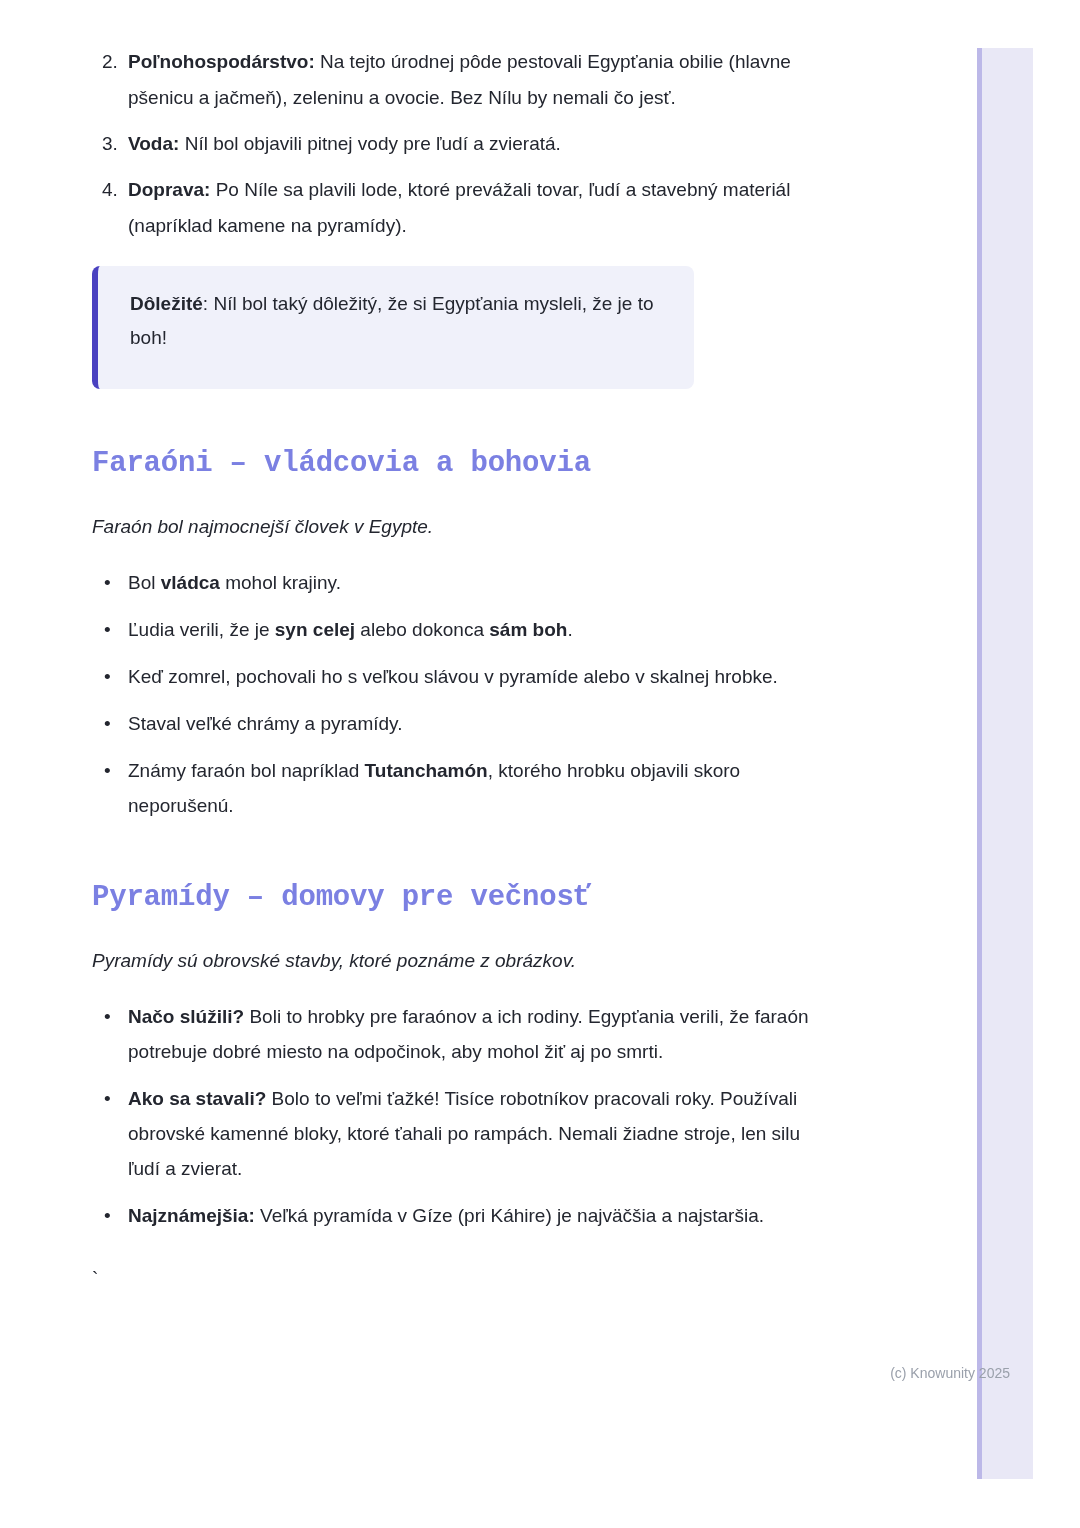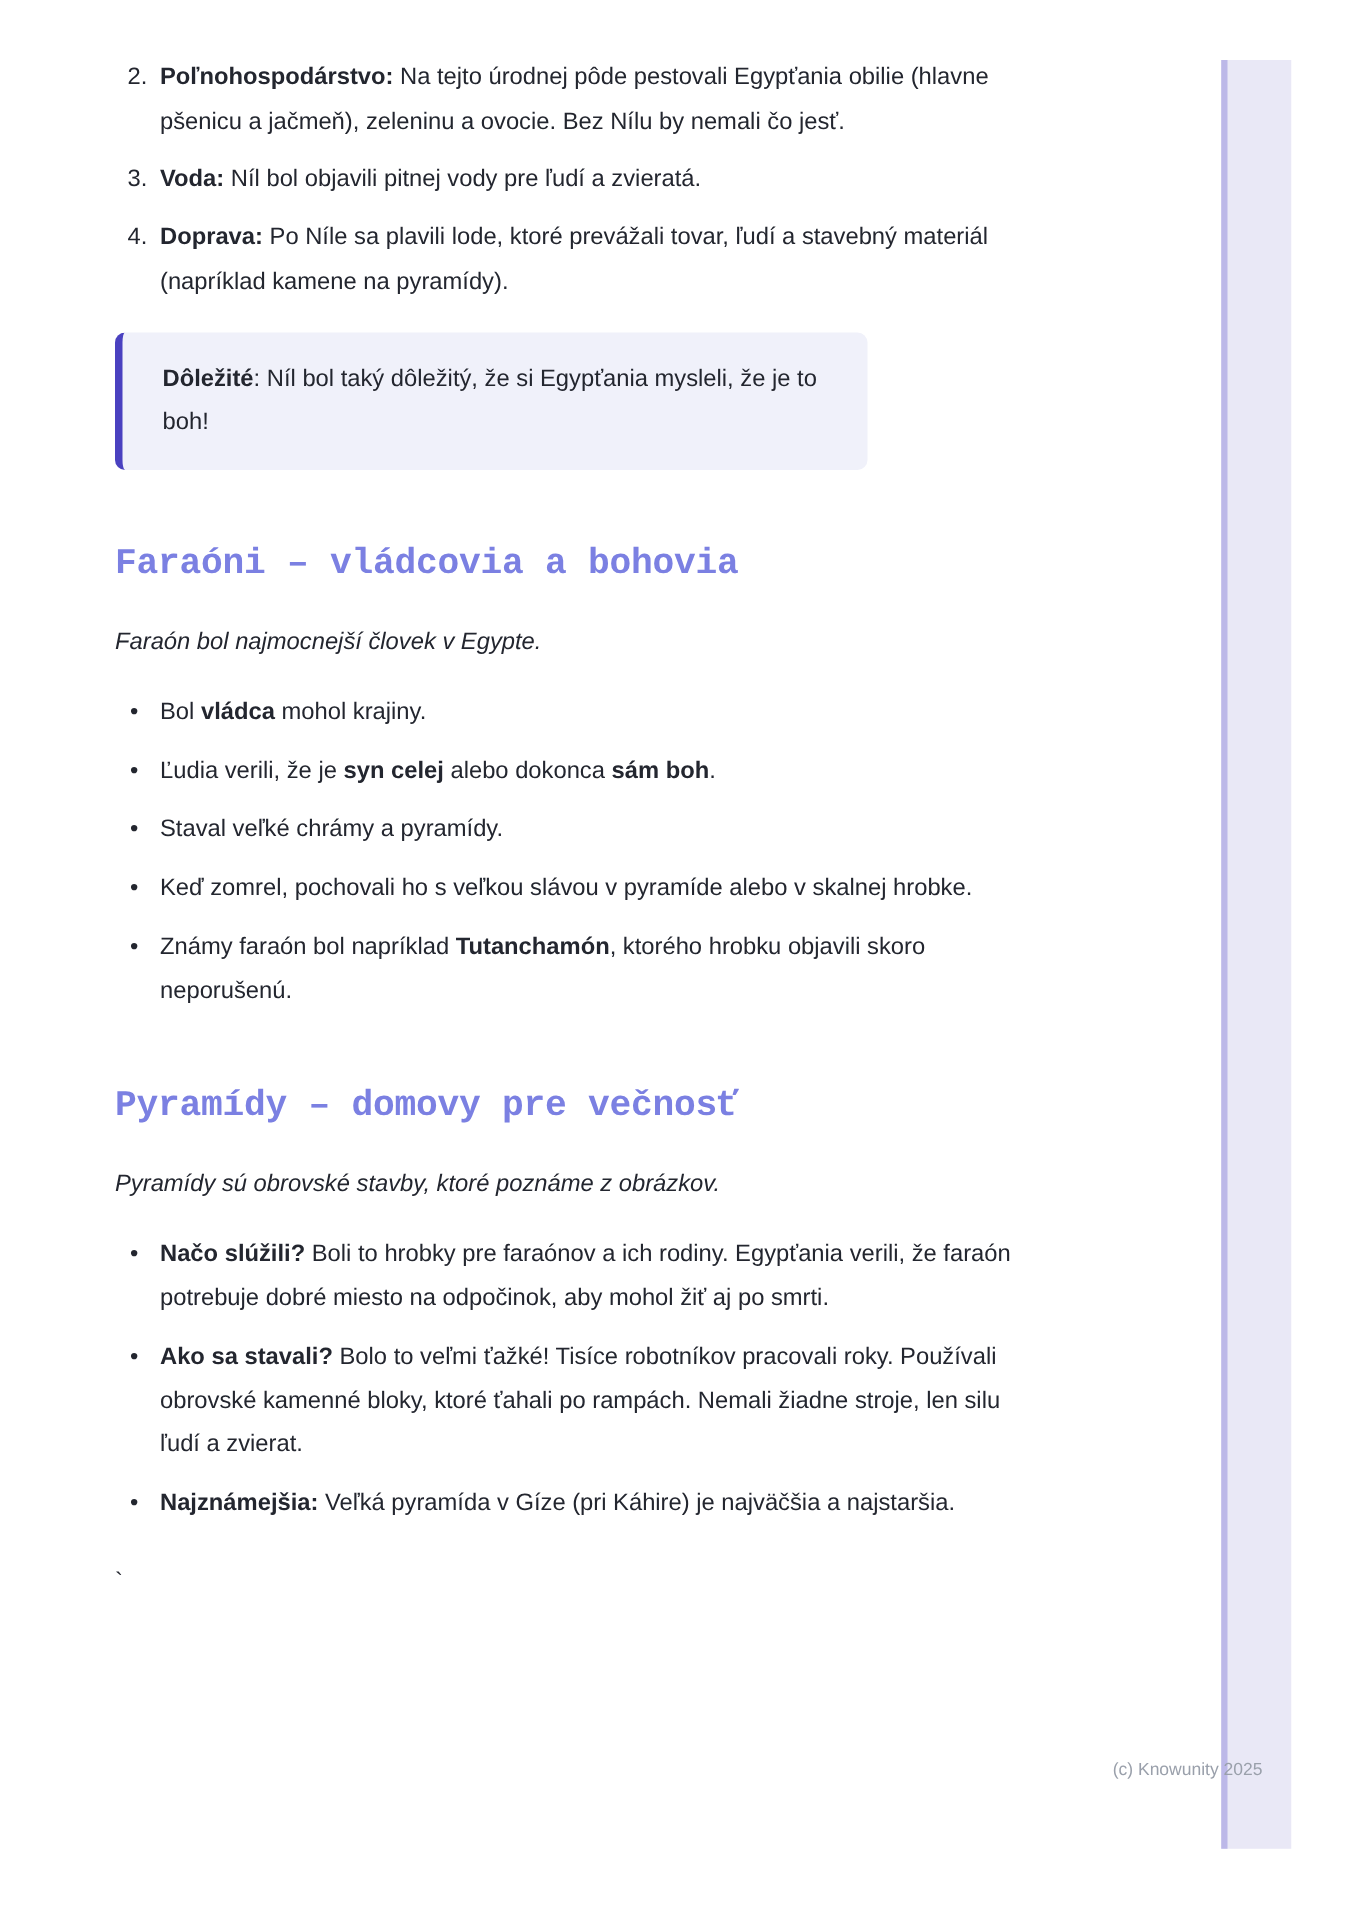--- a/index.html
+++ b/index.html
@@ -42,21 +42,21 @@
     position:absolute;
     left:10px;
     top:0;
   }
 
   
   .callout{
     background:var(--callout_bg);
     border-left:6px solid var(--callout_border);
     border-radius:8px;
-    padding:21px 28px 21px 32px;
+    padding:21px 28px 34px 32px;
     width:602px;
     line-height:34px;
   }
 
   
   h2.section-heading{
     color:var(--accent);
     font-size:29px;
     line-height:34px;
     font-weight:700;
@@ -99,21 +99,21 @@
     left:977px;
     top:48px;
     width:56px;
     height:1431px;
     background:var(--sidebar_bg);
     border-left:5px solid var(--sidebar_border);
   }
 
   .footer{
     position:absolute;
-    top:1404px;
+    top:1362px;
     right:70px;
     font-size:14px;
     line-height:22px;
     color:var(--footer_text);
     z-index:2;
   }
 </style>
 </head>
 <body>
 
@@ -129,22 +129,22 @@
     <strong>Dôležité</strong><span>: Níl bol taký dôležitý, že si Egypťania mysleli, že je to boh!</span>
   </div>
 
   <h2 class="section-heading">Faraóni – vládcovia a bohovia</h2>
 
   <p class="intro">Faraón bol najmocnejší človek v Egypte.</p>
 
   <ul class="bullets">
       <li><span>Bol </span><strong>vládca</strong><span> mohol krajiny.</span></li>
       <li><span>Ľudia verili, že je </span><strong>syn celej</strong><span> alebo dokonca </span><strong>sám boh</strong><span>.</span></li>
+      <li><span>Keď zomrel, pochovali ho s veľkou slávou v pyramíde alebo v skalnej hrobke.</span></li>
       <li><span>Staval veľké chrámy a pyramídy.</span></li>
-      <li><span>Keď zomrel, pochovali ho s veľkou slávou v pyramíde alebo v skalnej hrobke.</span></li>
       <li><span>Známy faraón bol napríklad </span><strong>Tutanchamón</strong><span>, ktorého hrobku objavili skoro neporušenú.</span></li>
     </ul>
 
   <h2 class="section-heading">Pyramídy – domovy pre večnosť</h2>
 
   <p class="intro">Pyramídy sú obrovské stavby, ktoré poznáme z obrázkov.</p>
 
   <ul class="bullets">
       <li><strong>Načo slúžili?</strong><span> Boli to hrobky pre faraónov a ich rodiny. Egypťania verili, že faraón potrebuje dobré miesto na odpočinok, aby mohol žiť aj po smrti.</span></li>
       <li><strong>Ako sa stavali?</strong><span> Bolo to veľmi ťažké! Tisíce robotníkov pracovali roky. Používali obrovské kamenné bloky, ktoré ťahali po rampách. Nemali žiadne stroje, len silu ľudí a zvierat.</span></li>

